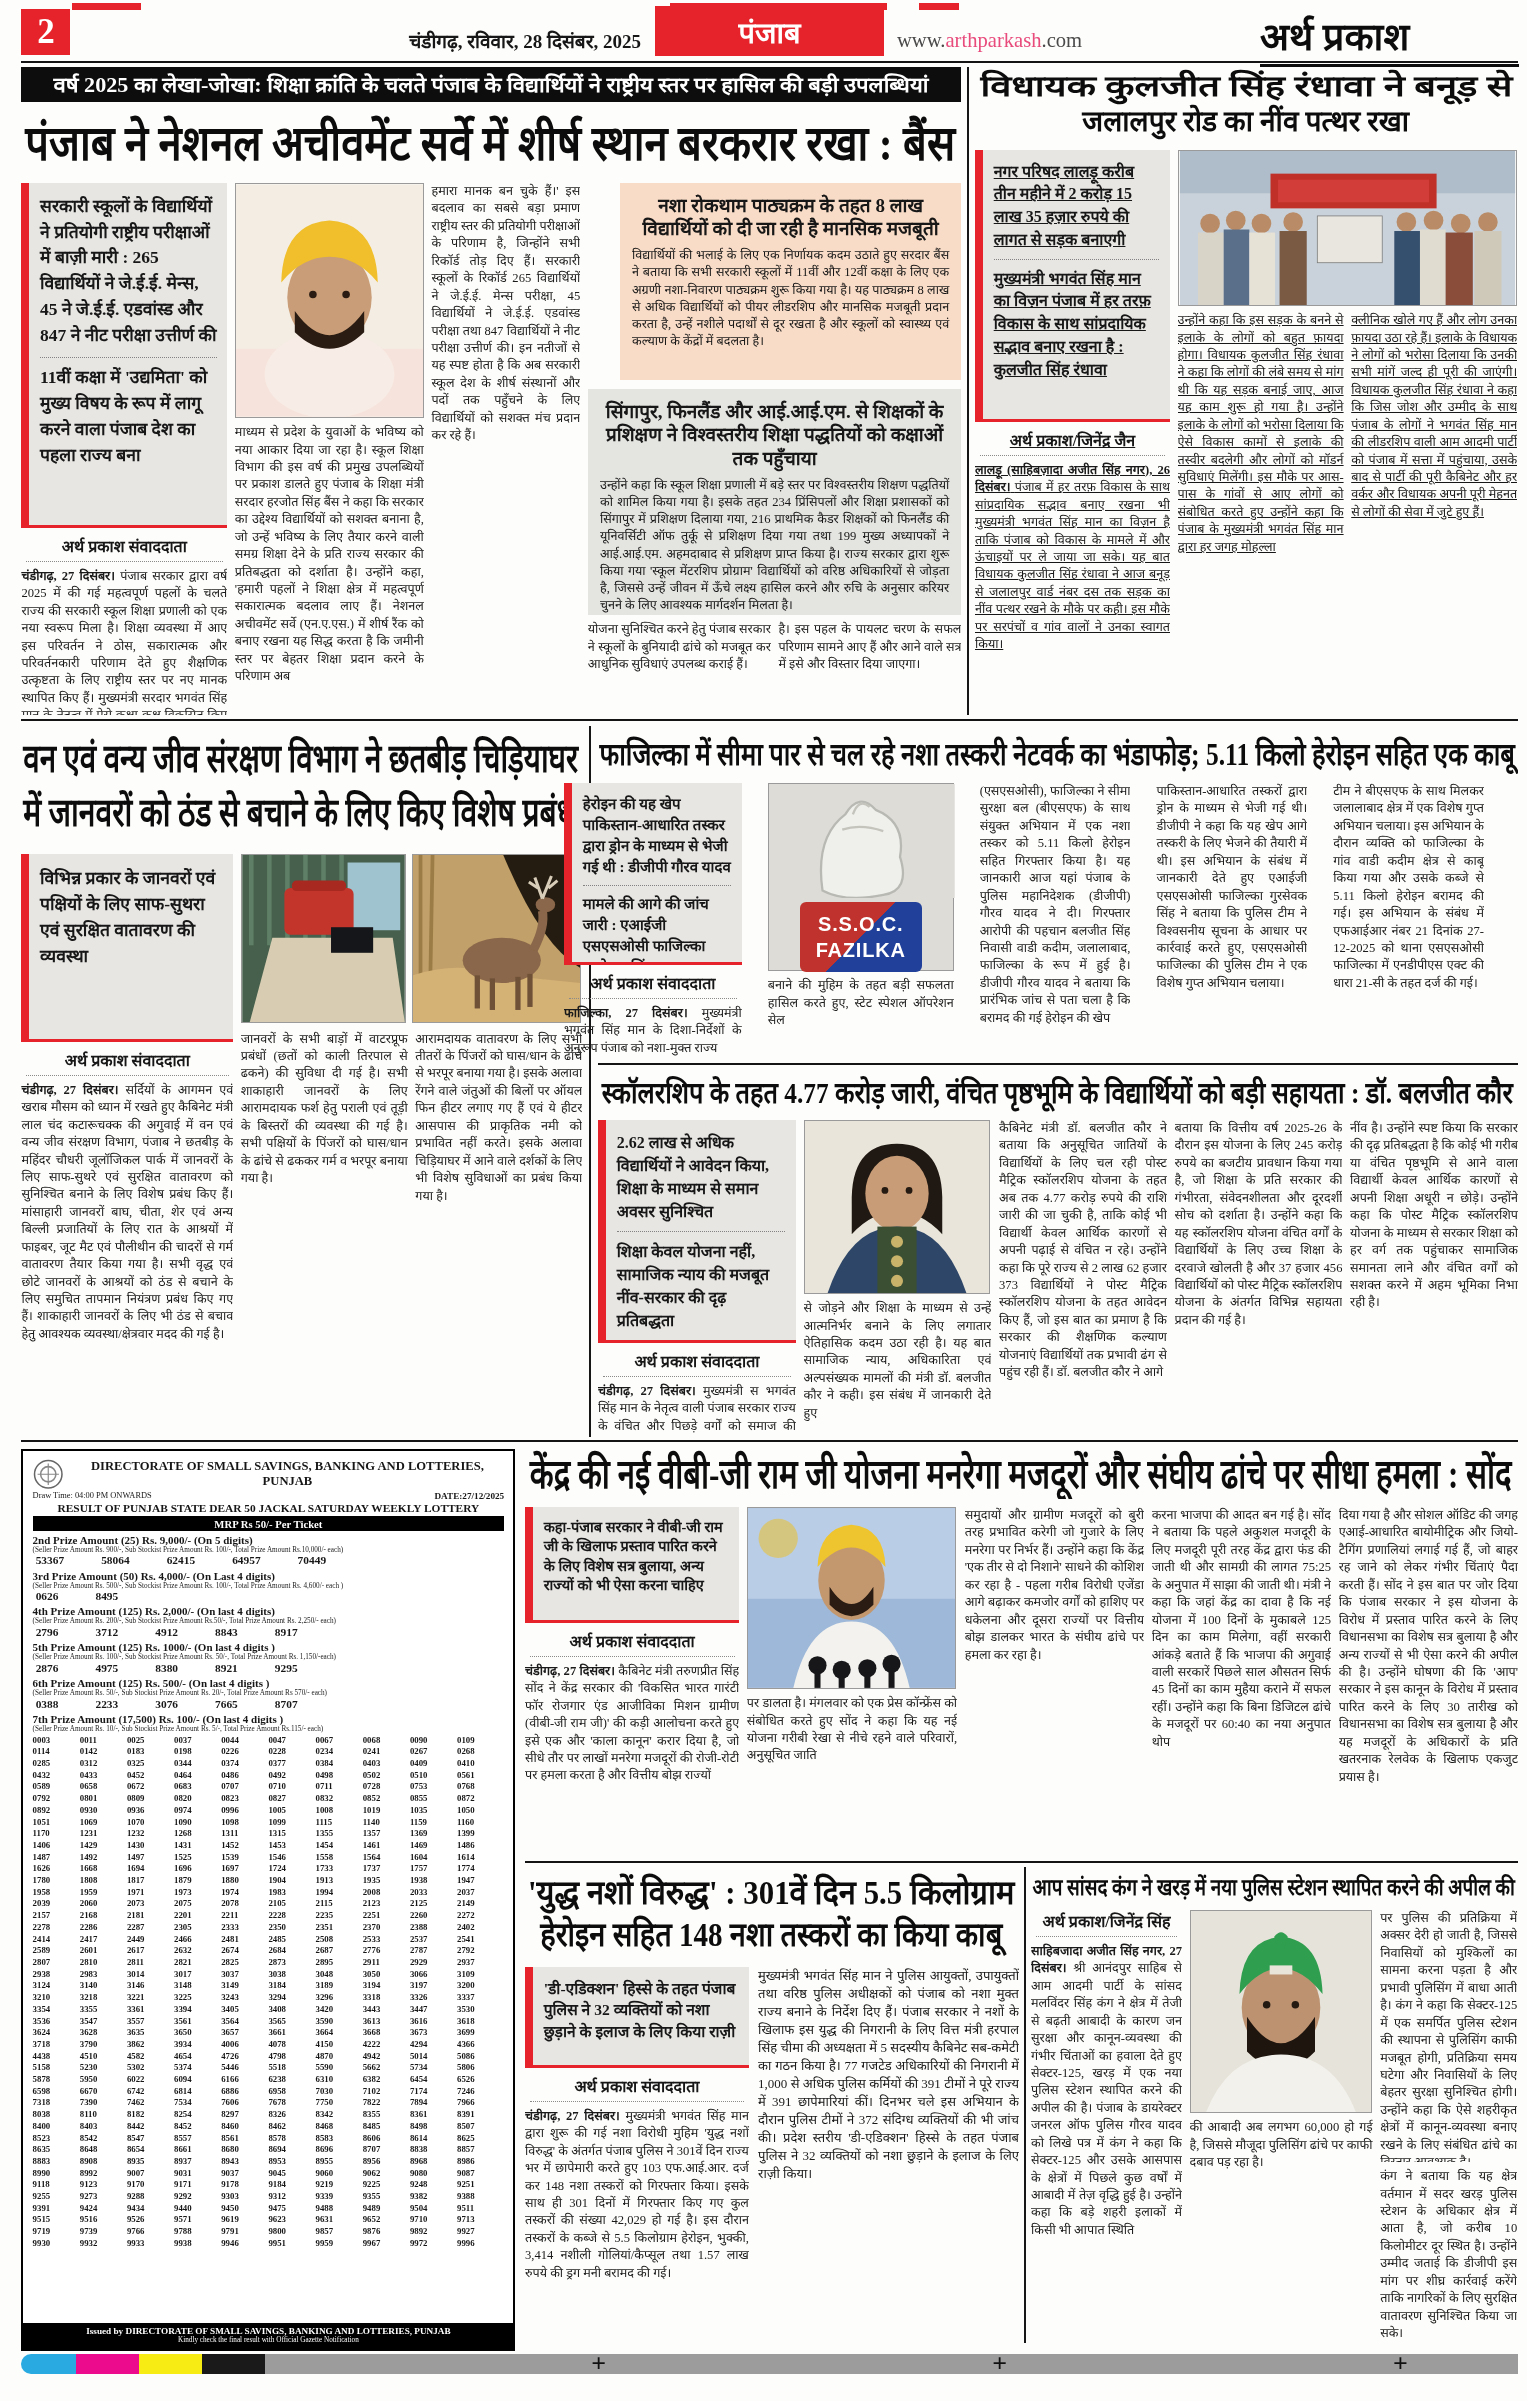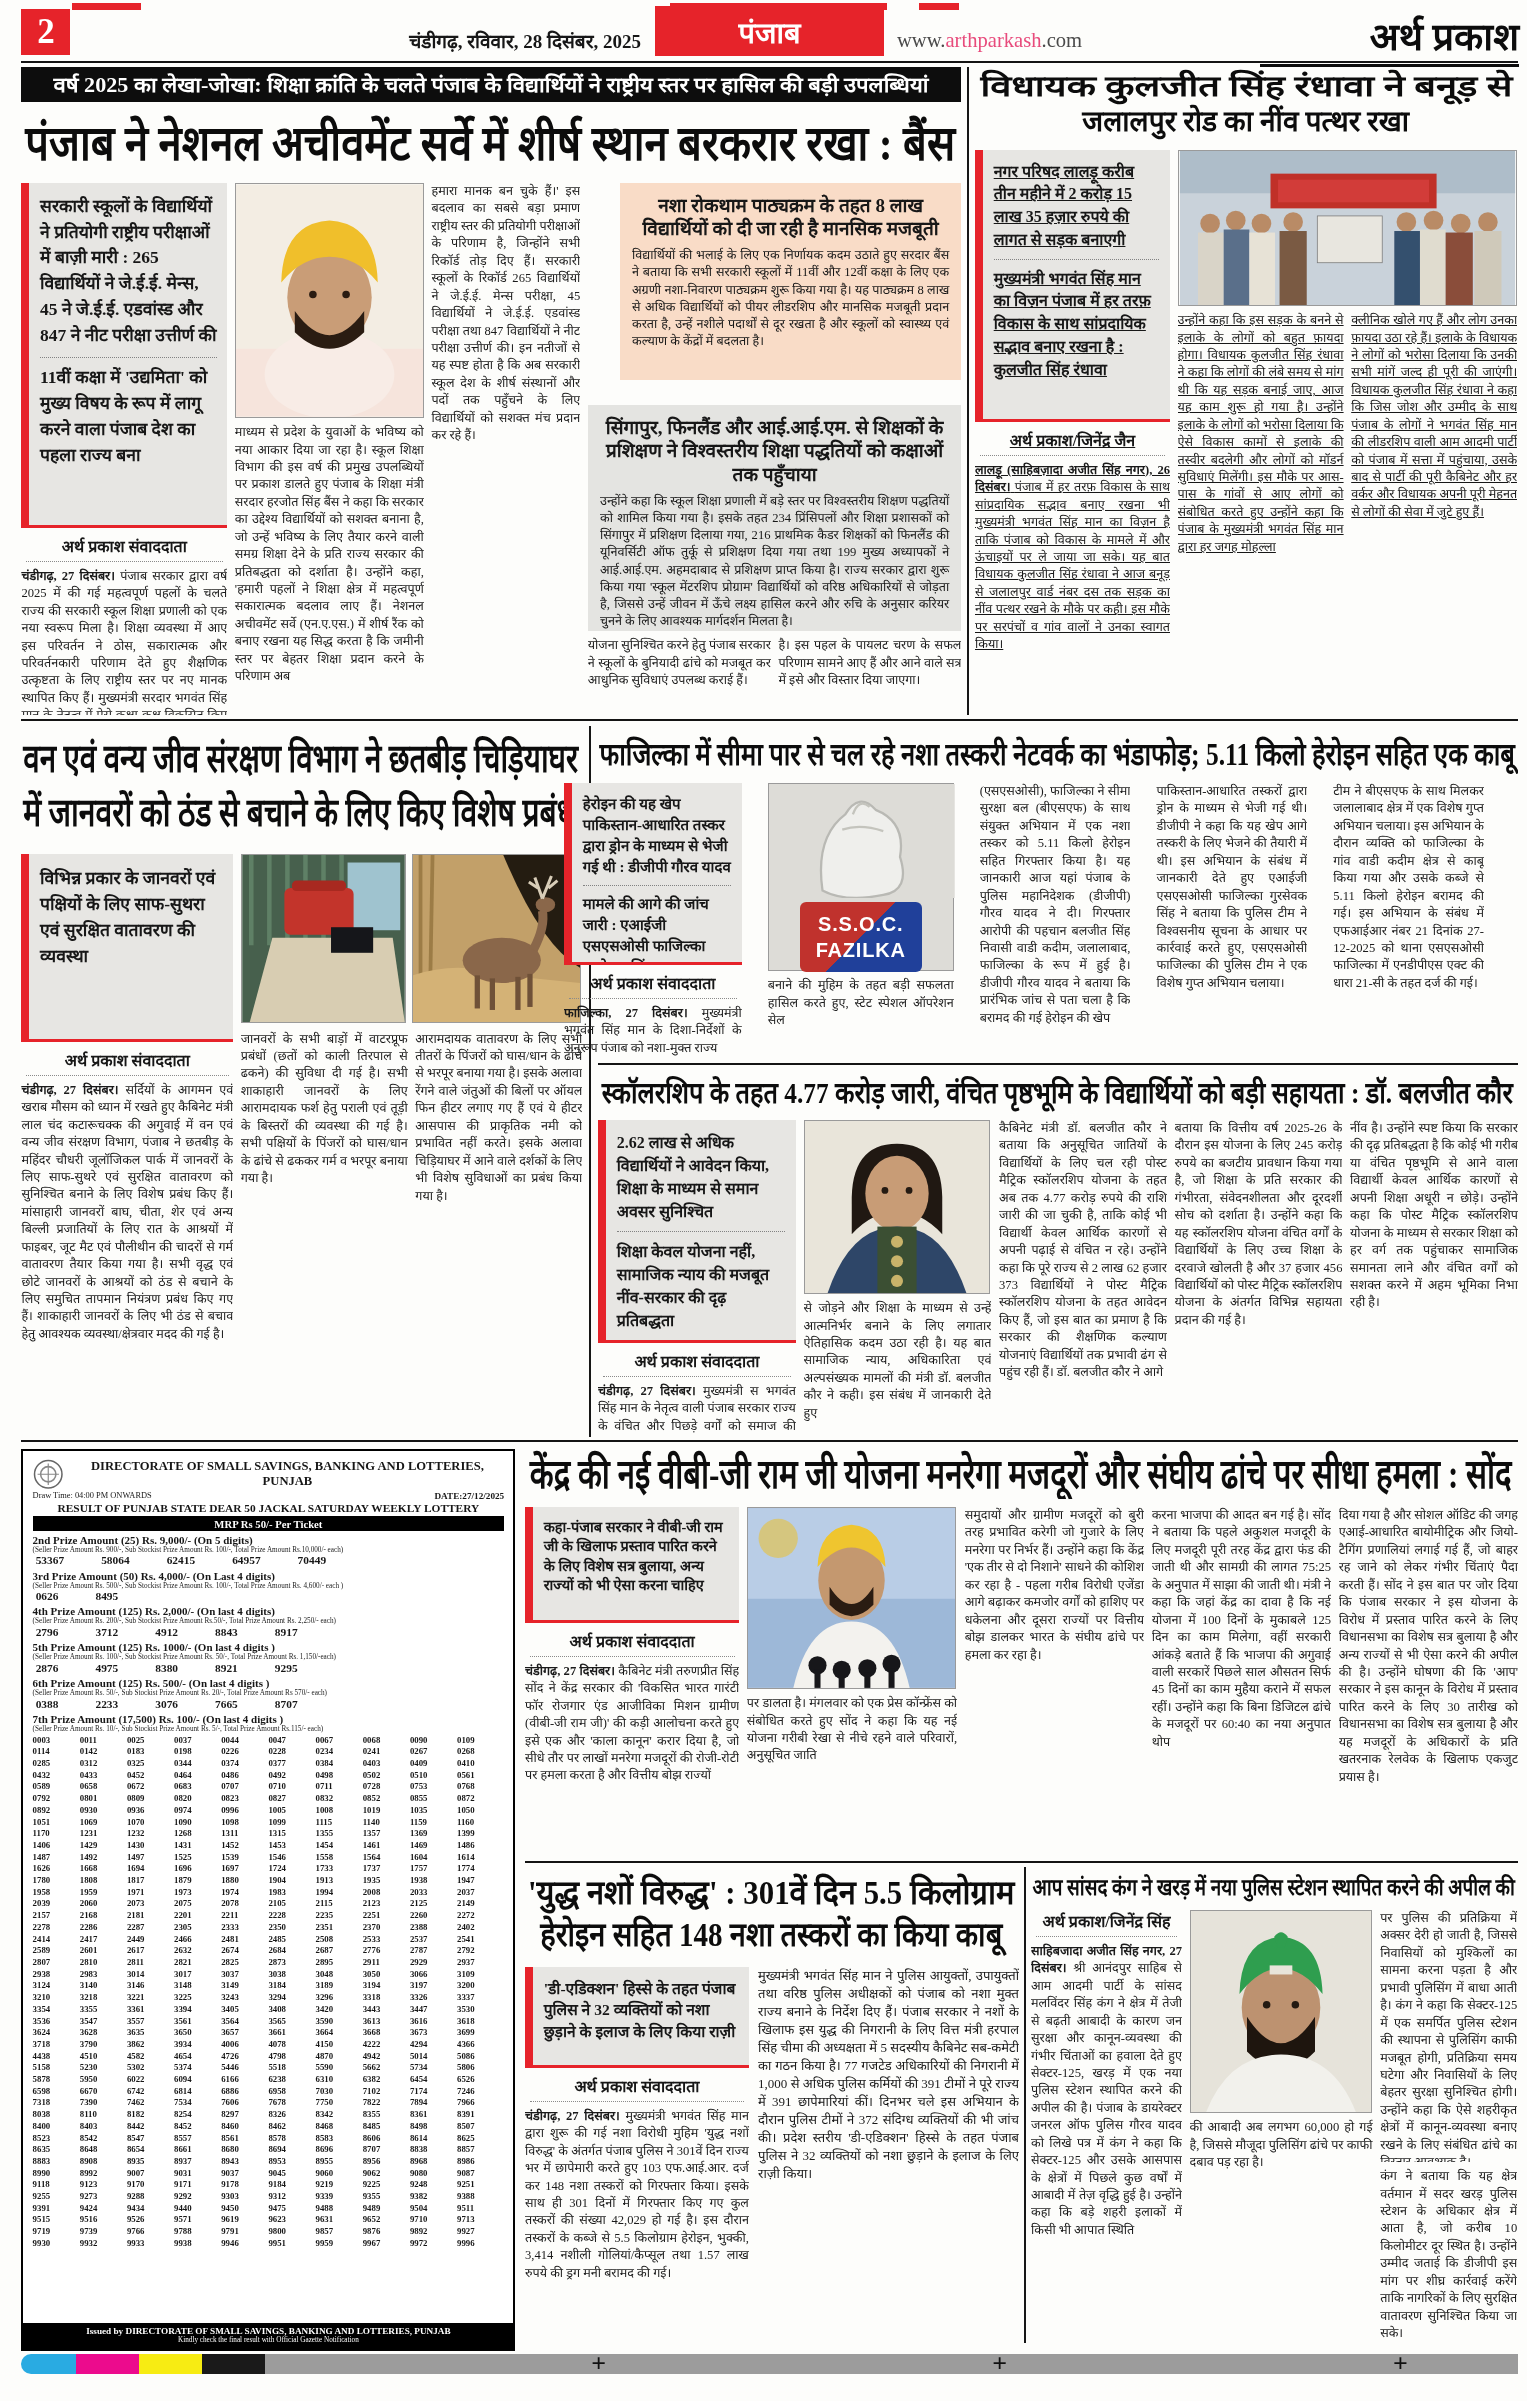--- a/index.html
+++ b/index.html
@@ -9,21 +9,21 @@
   .mark { background:#e6232a; position:absolute; height:6.9px; top:3.1px; }
 
   
   .pagenum { left:21.4px; top:9.2px; width:49px; height:46px; background:#e6232a; color:#fff;
              font-size:35px; font-weight:700; display:flex; align-items:center; justify-content:center; }
   .dateline { left:305px; top:27.5px; width:336px; text-align:right; font-size:19px; font-weight:700; }
   .punjab-box { left:655px; top:6.1px; width:229px; height:50px; background:#e6232a; color:#fff;
                 font-size:29px; font-weight:700; display:flex; align-items:center; justify-content:center; }
   .website { left:897px; top:29px; font-size:20.6px; color:#4a4a4a; }
   .website .mid { color:#e84b7c; }
-  .masthead { left:1260px; top:9.2px; width:259px; text-align:right; font-size:38px; font-weight:700;
+  .masthead { left:1260px; top:9.2px; width:259px; text-align:left; font-size:38px; font-weight:700;
               color:#0c0c0c; border-bottom:3.1px solid #0c0c0c; padding-bottom:3.1px; }
   .hrule { position:absolute; background:#141414; }
 
   
   .hsvg { display:block; }
   .ht { font-weight:700; fill:#0c0c0c; font-family:"Liberation Serif","DejaVu Serif",serif; }
   .ht-k { fill:#ffffff; font-size:27px; }
   .ht-main { font-size:64px; }
   .ht-r { font-size:38px; }
   .ht-zoo { font-size:52px; }
@@ -140,21 +140,21 @@
       <p class="body-txt" style="flex:1;margin-top:6.1px;">माध्यम से प्रदेश के युवाओं के भविष्य को नया आकार दिया जा रहा है। स्कूल शिक्षा विभाग की इस वर्ष की प्रमुख उपलब्धियों पर प्रकाश डालते हुए पंजाब के शिक्षा मंत्री सरदार हरजोत सिंह बैंस ने कहा कि सरकार का उद्देश्य विद्यार्थियों को सशक्त बनाना है, जो उन्हें भविष्य के लिए तैयार करने वाली समग्र शिक्षा देने के प्रति राज्य सरकार की प्रतिबद्धता को दर्शाता है। उन्होंने कहा, 'हमारी पहलों ने शिक्षा क्षेत्र में महत्वपूर्ण सकारात्मक बदलाव लाए हैं। नेशनल अचीवमेंट सर्वे (एन.ए.एस.) में शीर्ष रैंक को बनाए रखना यह सिद्ध करता है कि जमीनी स्तर पर बेहतर शिक्षा प्रदान करने के परिणाम अब</p>
     </div>
     <div class="col" style="width:151px;">
       <p class="body-txt" style="flex:1;">हमारा मानक बन चुके हैं।' इस बदलाव का सबसे बड़ा प्रमाण राष्ट्रीय स्तर की प्रतियोगी परीक्षाओं के परिणाम है, जिन्होंने सभी रिकॉर्ड तोड़ दिए हैं। सरकारी स्कूलों के रिकॉर्ड 265 विद्यार्थियों ने जे.ई.ई. मेन्स परीक्षा, 45 विद्यार्थियों ने जे.ई.ई. एडवांस्ड परीक्षा तथा 847 विद्यार्थियों ने नीट परीक्षा उत्तीर्ण की। इन नतीजों से यह स्पष्ट होता है कि अब सरकारी स्कूल देश के शीर्ष संस्थानों और पदों तक पहुँचने के लिए विद्यार्थियों को सशक्त मंच प्रदान कर रहे हैं।</p>
     </div>
     <div class="col" style="width:374px;">
       <div class="peachbox" style="height:197px;">
         <div class="boxtitle">नशा रोकथाम पाठ्यक्रम के तहत 8 लाख विद्यार्थियों को दी जा रही है मानसिक मजबूती</div>
         <div class="boxbody">विद्यार्थियों की भलाई के लिए एक निर्णायक कदम उठाते हुए सरदार बैंस ने बताया कि सभी सरकारी स्कूलों में 11वीं और 12वीं कक्षा के लिए एक अग्रणी नशा-निवारण पाठ्यक्रम शुरू किया गया है। यह पाठ्यक्रम 8 लाख से अधिक विद्यार्थियों को पीयर लीडरशिप और मानसिक मजबूती प्रदान करता है, उन्हें नशीले पदार्थों से दूर रखता है और स्कूलों को स्वास्थ्य एवं कल्याण के केंद्रों में बदलता है।</div>
       </div>
-      <div class="graybox" style="height:226px;margin-top:25px;">
+      <div class="graybox" style="height:226px;margin-top:9px;">
         <div class="boxtitle">सिंगापुर, फिनलैंड और आई.आई.एम. से शिक्षकों के प्रशिक्षण ने विश्वस्तरीय शिक्षा पद्धतियों को कक्षाओं तक पहुँचाया</div>
         <div class="boxbody">उन्होंने कहा कि स्कूल शिक्षा प्रणाली में बड़े स्तर पर विश्वस्तरीय शिक्षण पद्धतियों को शामिल किया गया है। इसके तहत 234 प्रिंसिपलों और शिक्षा प्रशासकों को सिंगापुर में प्रशिक्षण दिलाया गया, 216 प्राथमिक कैडर शिक्षकों को फिनलैंड की यूनिवर्सिटी ऑफ तुर्कू से प्रशिक्षण दिया गया तथा 199 मुख्य अध्यापकों ने आई.आई.एम. अहमदाबाद से प्रशिक्षण प्राप्त किया है। राज्य सरकार द्वारा शुरू किया गया 'स्कूल मेंटरशिप प्रोग्राम' विद्यार्थियों को वरिष्ठ अधिकारियों से जोड़ता है, जिससे उन्हें जीवन में ऊँचे लक्ष्य हासिल करने और रुचि के अनुसार करियर चुनने के लिए आवश्यक मार्गदर्शन मिलता है।</div>
       </div>
       <div class="row" style="gap:7.6px;margin-top:6.1px;flex:1;">
         <p class="body-txt" style="width:183px;">योजना सुनिश्चित करने हेतु पंजाब सरकार ने स्कूलों के बुनियादी ढांचे को मजबूत कर आधुनिक सुविधाएं उपलब्ध कराई हैं।</p>
         <p class="body-txt" style="width:183px;">है। इस पहल के पायलट चरण के सफल परिणाम सामने आए हैं और आने वाले सत्र में इसे और विस्तार दिया जाएगा।</p>
       </div>
     </div>
   </div>
 

